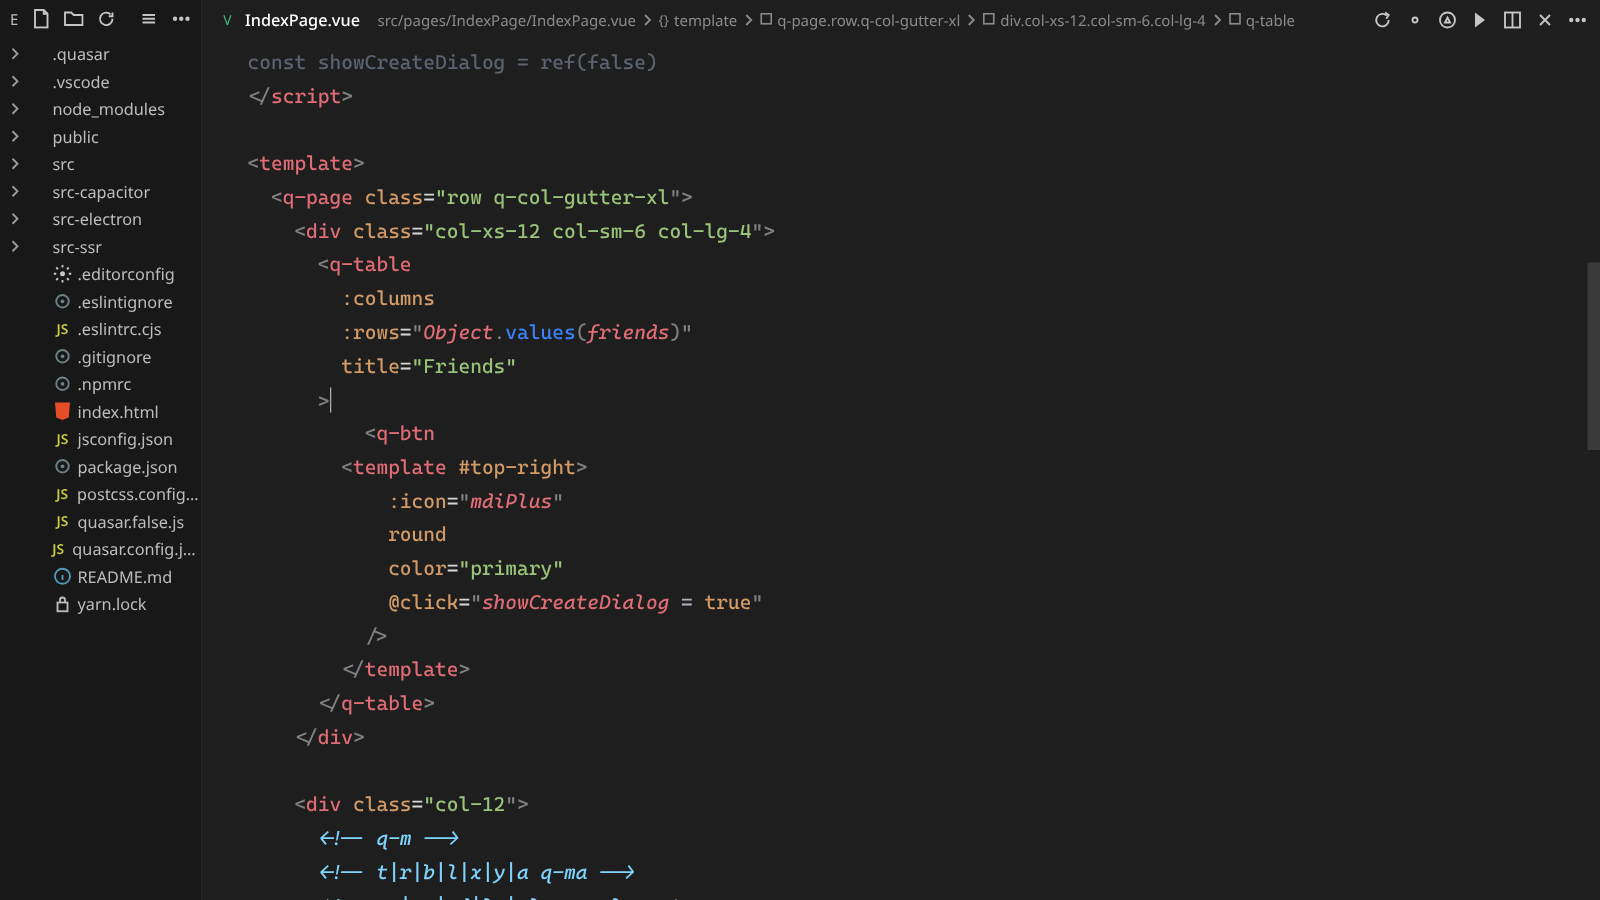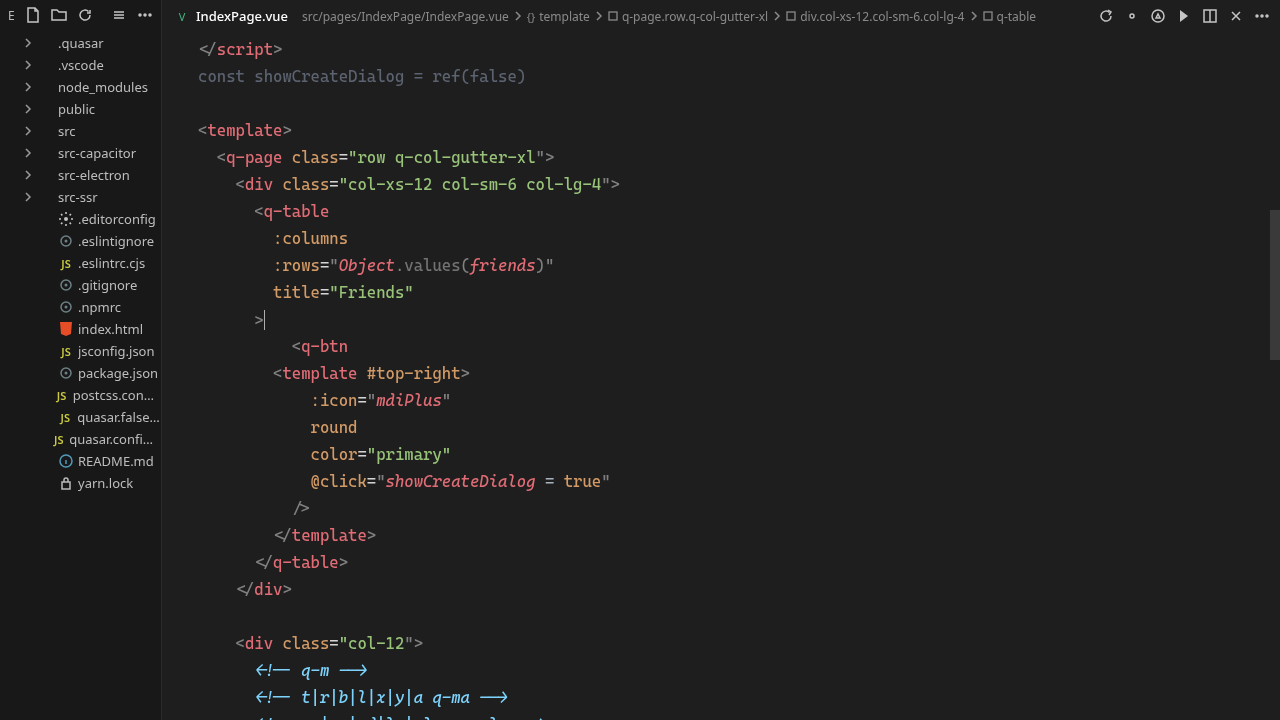--- a/index.html
+++ b/index.html
@@ -26,21 +26,21 @@
     padding: 0 8px;
     color: #c5c5c5;
   }
   .sb-top-left { display:flex; align-items:center; gap:10px; }
   .sb-top-right { margin-left:auto; display:flex; align-items:center; gap:10px; }
   .icon { width: 16px; height: 16px; display:inline-flex; align-items:center; justify-content:center; }
   .icon svg { width: 16px; height: 16px; fill: none; stroke: currentColor; stroke-width: 1.5; }
   .tree { padding-top: 2px; overflow:hidden; }
   .tree-item {
     display: flex; align-items: center; gap: 4px;
-    height: 22px; padding-left: 20px;
+    height: 22px; padding-left: 4px;
     color: #bdbdbd; font-size: 13px;
     white-space: nowrap;
     cursor: pointer;
   }
   .chevron { width: 16px; height:16px; display:inline-flex; align-items:center; justify-content:center; color:#9a9a9a; }
   .chevron svg { width:12px; height:12px; }
   .file-icon { width:16px; height:16px; display:inline-flex; align-items:center; justify-content:center; font-size:11px; }
   .file-icon.js { color:#cbcb41; }
   .file-icon.vue { color:#41b883; }
   .file-icon.info { color:#519aba; }
@@ -89,21 +89,21 @@
     color:#d4d4d4;
     overflow:hidden;
   }
   .code-line { white-space: pre; height: 27px;}
   .tok-punct { color:#808080; }
   .tok-tag { color:#e06c75; }
   .tok-attr { color:#d19a66; }
   .tok-str { color:#98c379; }
   .tok-op { color:#d4d4d4; }
   .tok-ident { color:#e06c75;font-style:italic; }
-  .tok-fn { color:#737373; }
+  .tok-fn { color:#3b82f6; }
   .tok-bool { color:#d19a66; }
   .tok-muted { color:#5c6370; }
   .tok-comment { color:#7dd3fc; font-style: italic; }
   .tok-white { color:#abb2bf; }
   .caret {
     display:inline-block; width:1px; height:20px;
     background:#aeafad; transform: translateY(4px);
   }
 
   
@@ -440,22 +440,22 @@
             <svg viewBox="0 0 16 16">
               <circle cx="3" cy="8" r="1" fill="currentColor"></circle>
               <circle cx="8" cy="8" r="1" fill="currentColor"></circle>
               <circle cx="13" cy="8" r="1" fill="currentColor"></circle>
             </svg>
           </span>
       </div>
     </div>
 
     <div class="editor">
+      <div class="code-line"><span class="tok-muted">const</span><span> </span><span class="tok-muted">showCreateDialog</span><span class="tok-muted"> = </span><span class="tok-muted">ref</span><span class="tok-muted">(</span><span class="tok-muted">false</span><span class="tok-muted">)</span></div>
       <div class="code-line"><span class="tok-punct">&lt;/</span><span class="tok-tag">script</span><span class="tok-punct">&gt;</span></div>
-      <div class="code-line"><span class="tok-muted">const</span><span> </span><span class="tok-muted">showCreateDialog</span><span class="tok-muted"> = </span><span class="tok-muted">ref</span><span class="tok-muted">(</span><span class="tok-muted">false</span><span class="tok-muted">)</span></div>
       <div class="code-line"></div>
       <div class="code-line"><span class="tok-punct">&lt;</span><span class="tok-tag">template</span><span class="tok-punct">&gt;</span></div>
       <div class="code-line"><span>  </span><span class="tok-punct">&lt;</span><span class="tok-tag">q-page</span><span> </span><span class="tok-attr">class</span><span class="tok-op">=</span><span class="tok-str">"</span><span class="tok-str">row q-col-gutter-xl</span><span class="tok-punct">"&gt;</span></div>
       <div class="code-line"><span>    </span><span class="tok-punct">&lt;</span><span class="tok-tag">div</span><span> </span><span class="tok-attr">class</span><span class="tok-op">=</span><span class="tok-str">"</span><span class="tok-str">col-xs-12 col-sm-6 col-lg-4</span><span class="tok-punct">"&gt;</span></div>
       <div class="code-line"><span>      </span><span class="tok-punct">&lt;</span><span class="tok-tag">q-table</span></div>
       <div class="code-line"><span>        </span><span class="tok-attr">:columns</span></div>
       <div class="code-line"><span>        </span><span class="tok-attr">:rows</span><span class="tok-op">=</span><span class="tok-punct">"</span><span class="tok-ident">Object</span><span class="tok-punct">.</span><span class="tok-fn">values</span><span class="tok-punct">(</span><span class="tok-ident">friends</span><span class="tok-punct">)</span><span class="tok-punct">"</span></div>
       <div class="code-line"><span>        </span><span class="tok-attr">title</span><span class="tok-op">=</span><span class="tok-str">"</span><span class="tok-str">Friends</span><span class="tok-str">"</span></div>
       <div class="code-line"><span>      </span><span class="tok-punct">&gt;</span><span class="caret"></span></div>
       <div class="code-line"><span>          </span><span class="tok-punct">&lt;</span><span class="tok-tag">q-btn</span></div>

